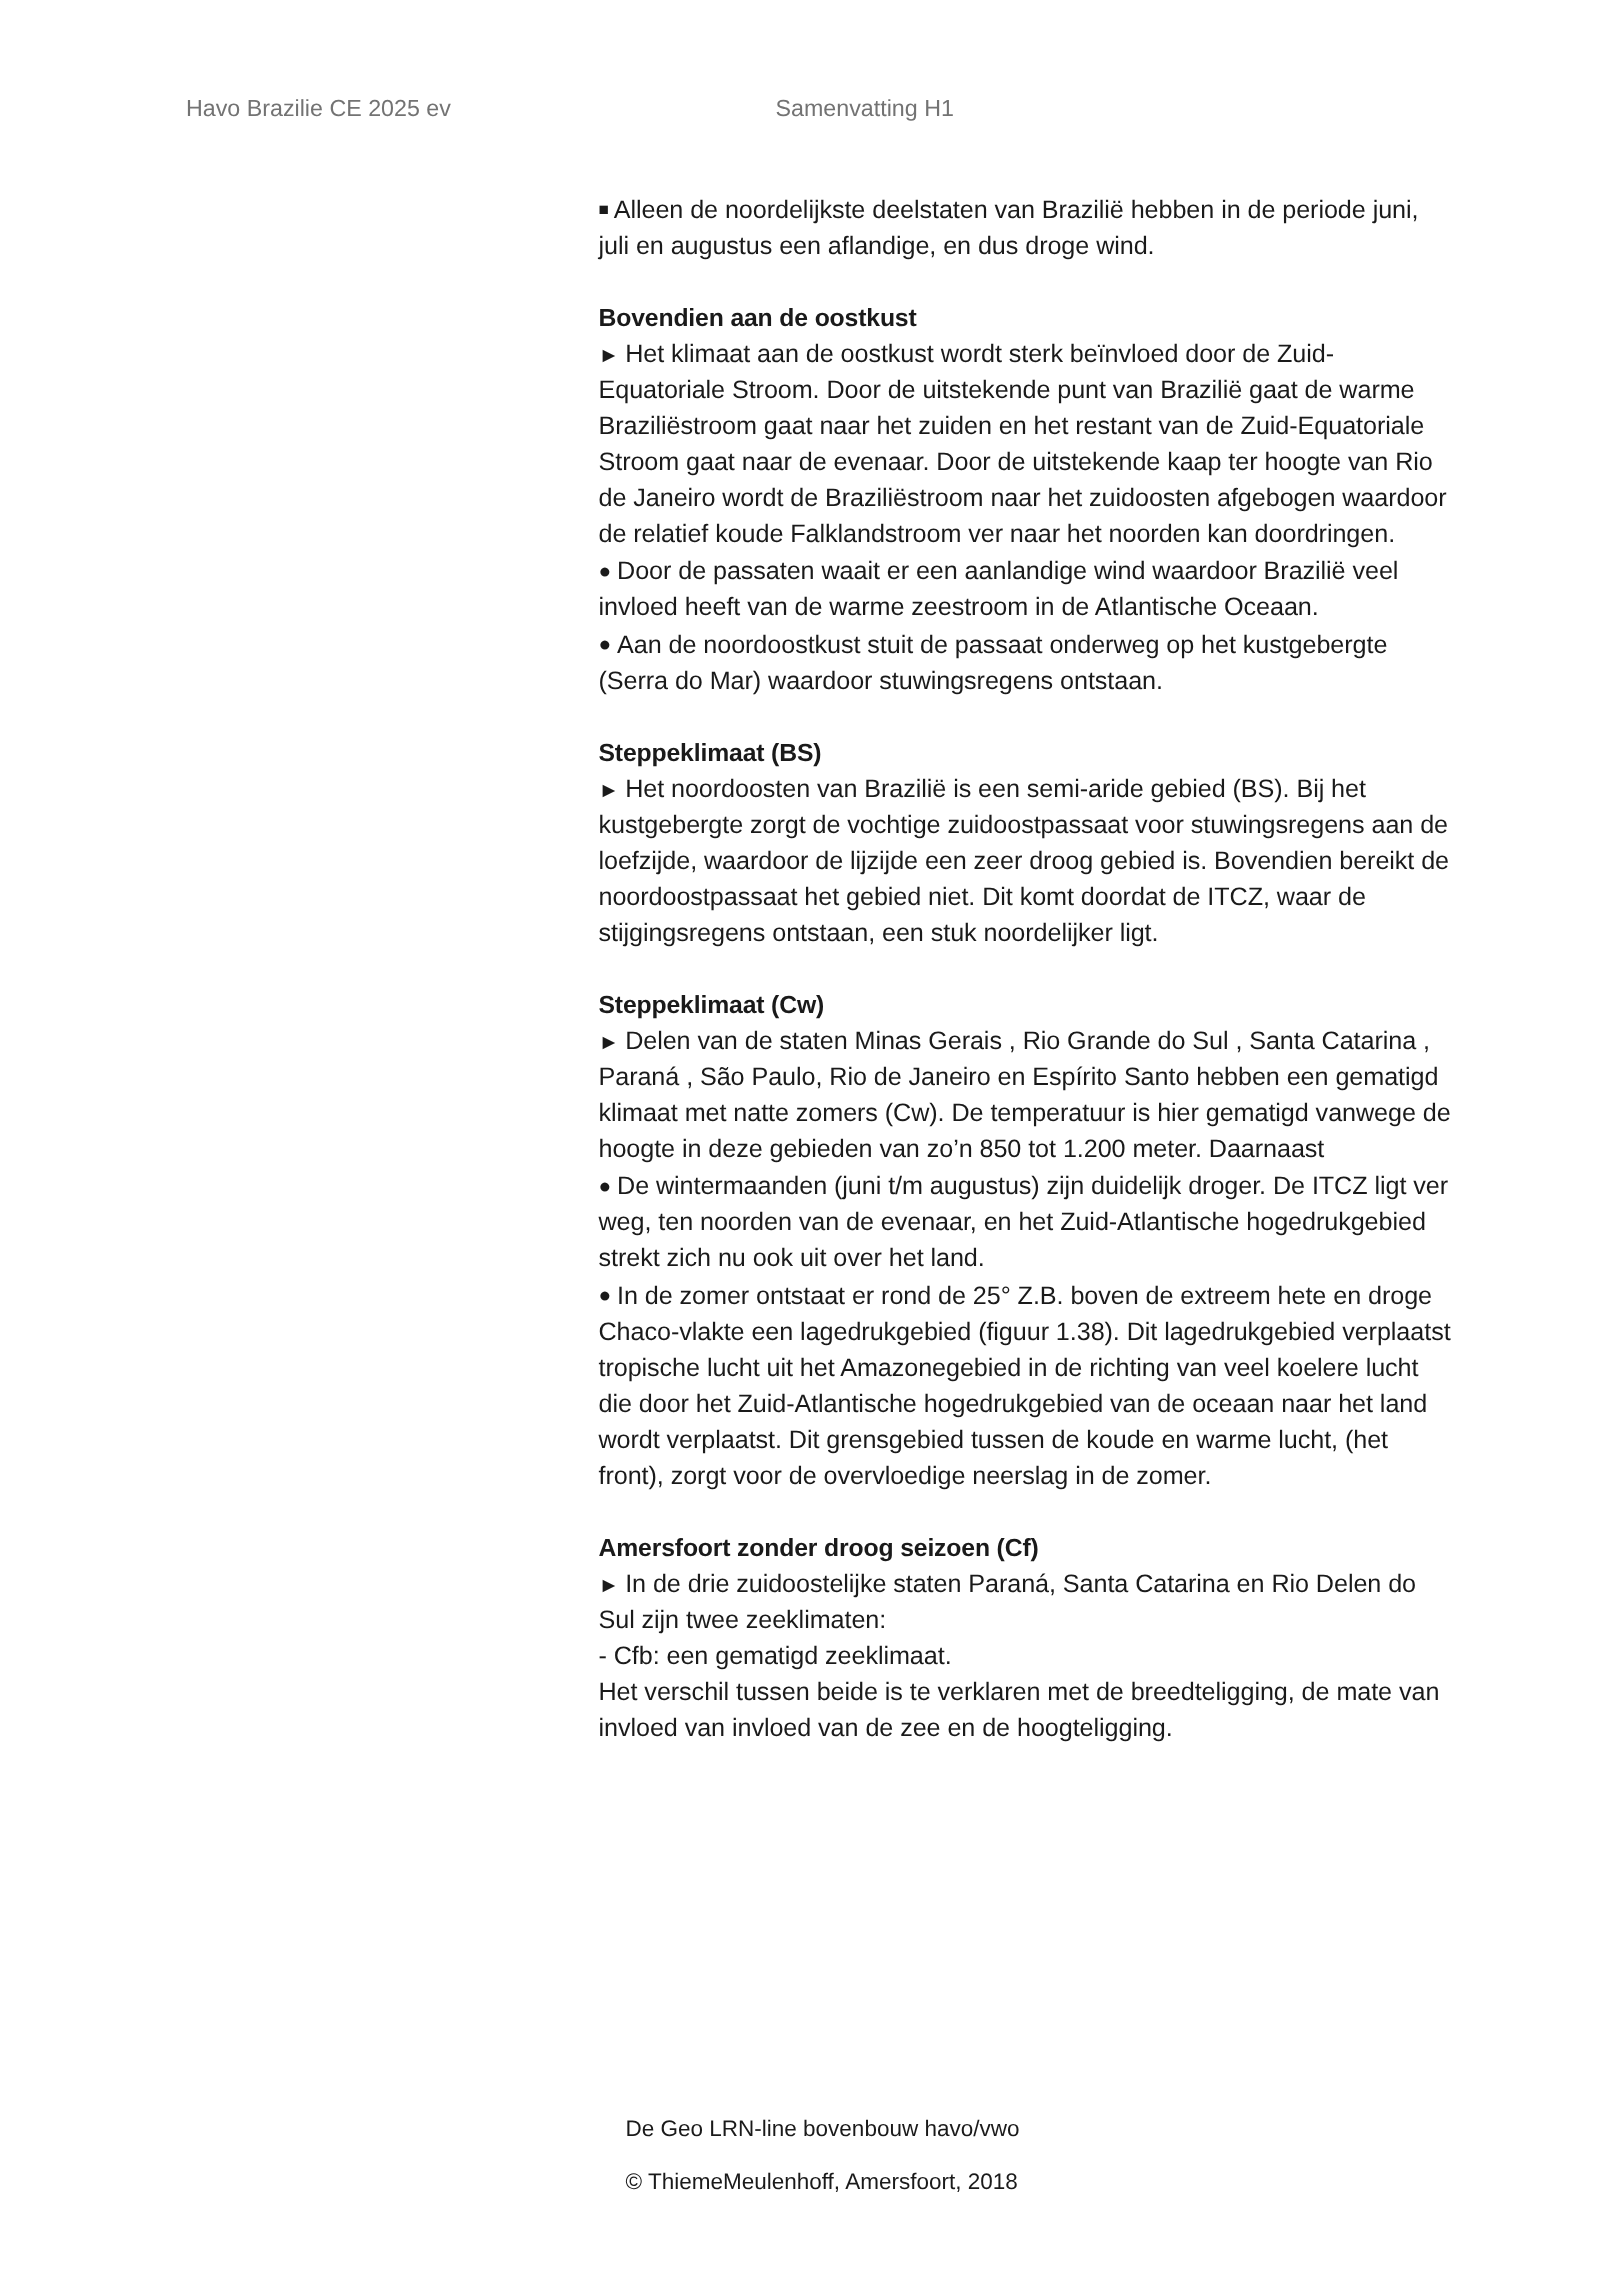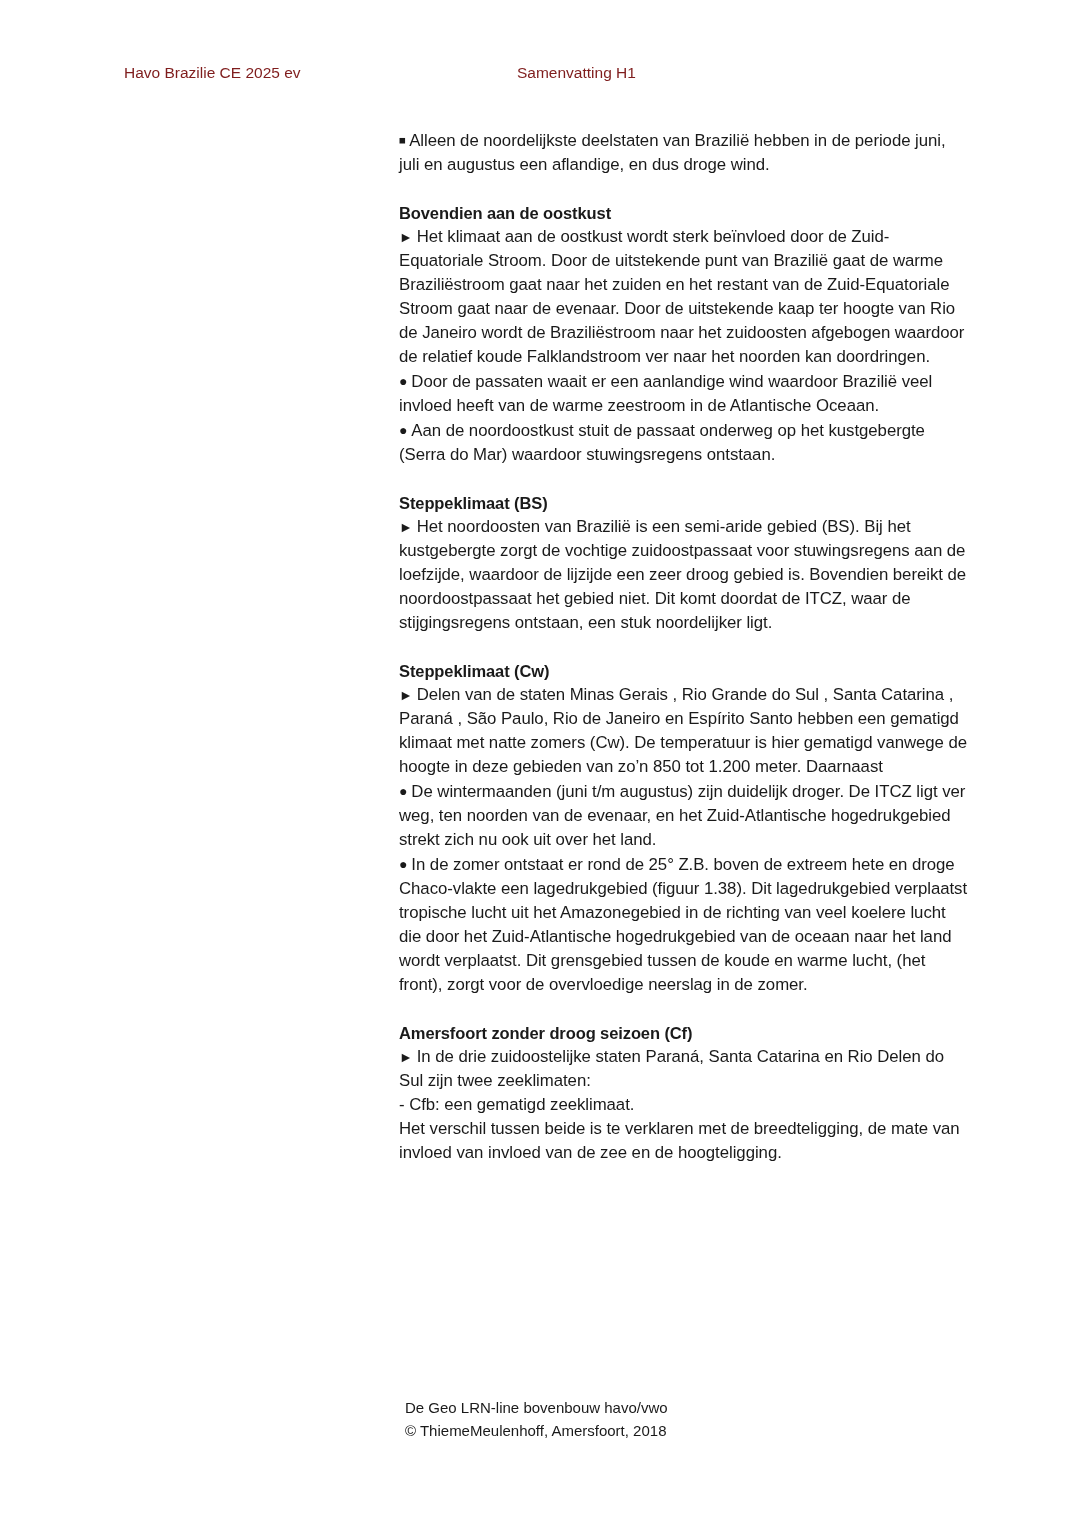--- a/index.html
+++ b/index.html
@@ -23,21 +23,21 @@
 
   
   .doc-header {
     position: absolute;
     top: 62px;
     left: 124px;
     width: 840px;
     height: 22px;
     font-size: 15.5px;
     line-height: 22px;
-    color: #7f1d1d;
+    color: #737373;
     white-space: nowrap;
   }
   .doc-header .hdr-left {
     display: inline-block;
   }
   .doc-header .hdr-right {
     position: absolute;
     left: 358px;
     top: 0;
     margin-left: 35px;
@@ -89,21 +89,21 @@
   .doc-footer {
     position: absolute;
     left: 405px;
     top: 1396px;
     width: 520px;
     font-size: 15px;
     line-height: 23px;
     color: #1a1a1a;
   }
   .doc-footer div {
-    margin: 0;
+    margin: 12px;
     white-space: nowrap;
   }
 </style>
 </head>
 <body>
 
 <div class="page">
 
   <div class="doc-header">
     <span class="hdr-left">Havo Brazilie CE 2025 ev</span>

